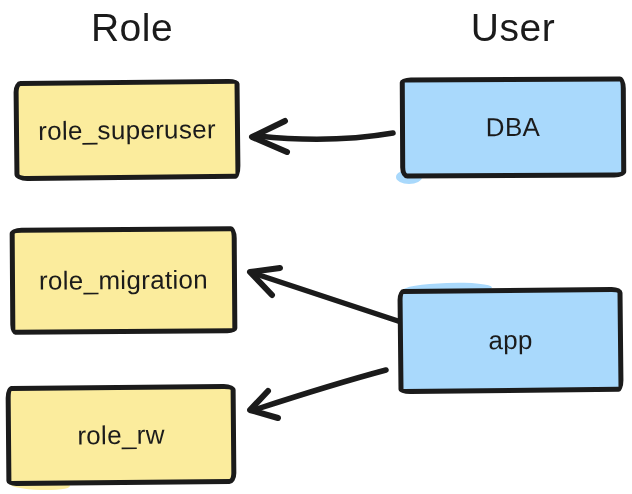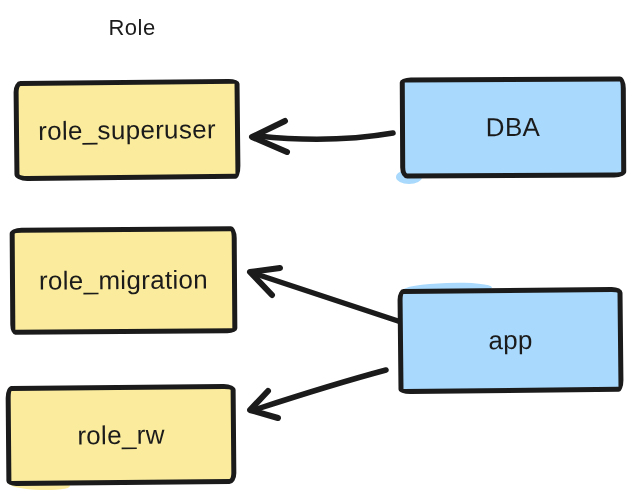--- a/index.html
+++ b/index.html
@@ -14,21 +14,21 @@
     background: var(--background, #ffffff);
     font-family: "Liberation Sans", sans-serif;
     color: var(--text, #1b1b1b);
     overflow: hidden;
   }
   .heading {
     position: absolute;
     top: 8px;
     width: 200px;
     text-align: center;
-    font-size: 22px;
+    font-size: 39px;
     line-height: 40px;
     font-weight: 400;
     letter-spacing: 0.5px;
   }
   .heading-role { left: 32px; }
   .heading-user { left: 413px; }
 
   .node {
     position: absolute;
     box-sizing: border-box;
@@ -105,20 +105,21 @@
     stroke-linejoin: round;
   }
 </style>
 </head>
 <body>
 
 <div class="canvas">
 
   <div class="heading heading-role">Role</div>
 
+  <div class="heading heading-user">User</div>
 
   <div class="smudge smudge-dba-bottom"></div>
   <div class="smudge smudge-app-top"></div>
   <div class="smudge smudge-role-rw-bottom"></div>
 
   <div class="node node-role node-role-superuser">
     <span>role_superuser</span>
   </div>
 
   <div class="node node-role node-role-migration">

